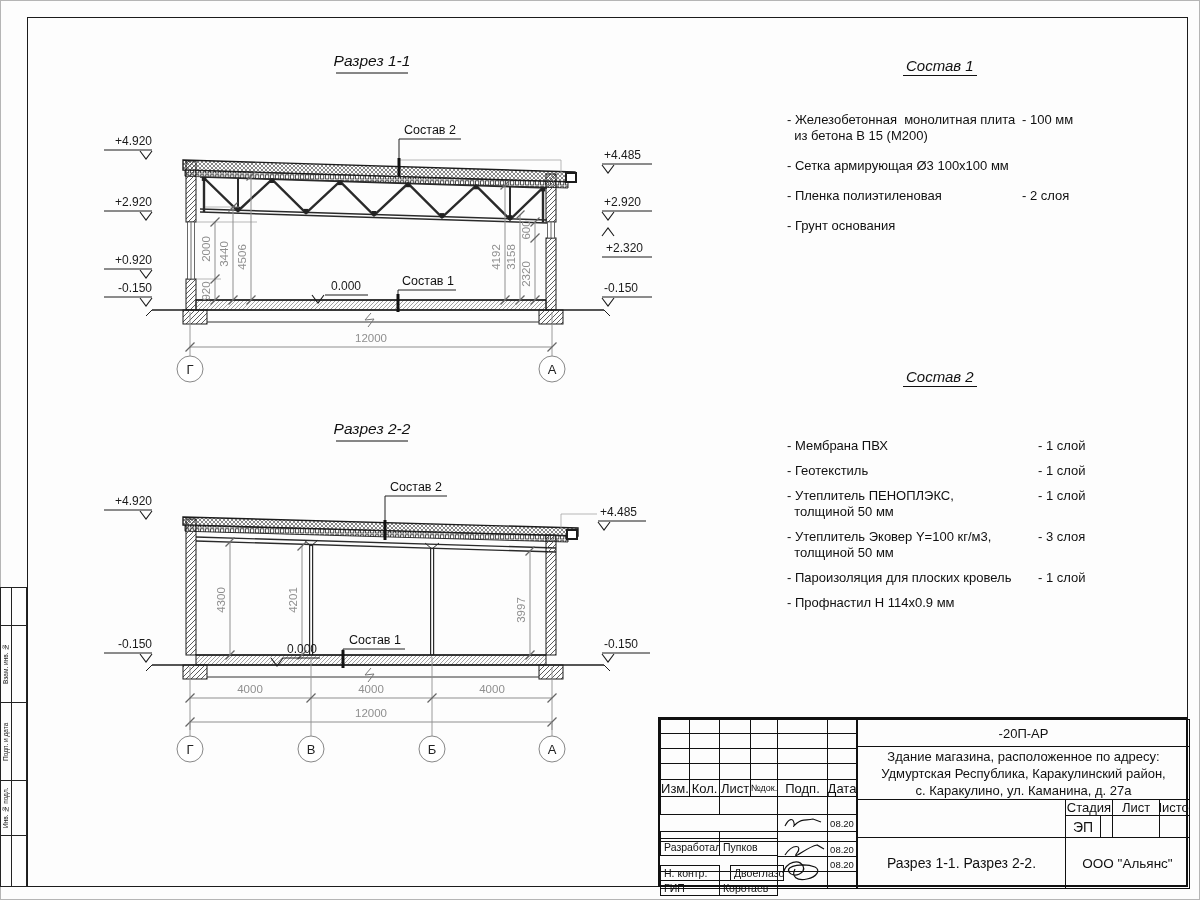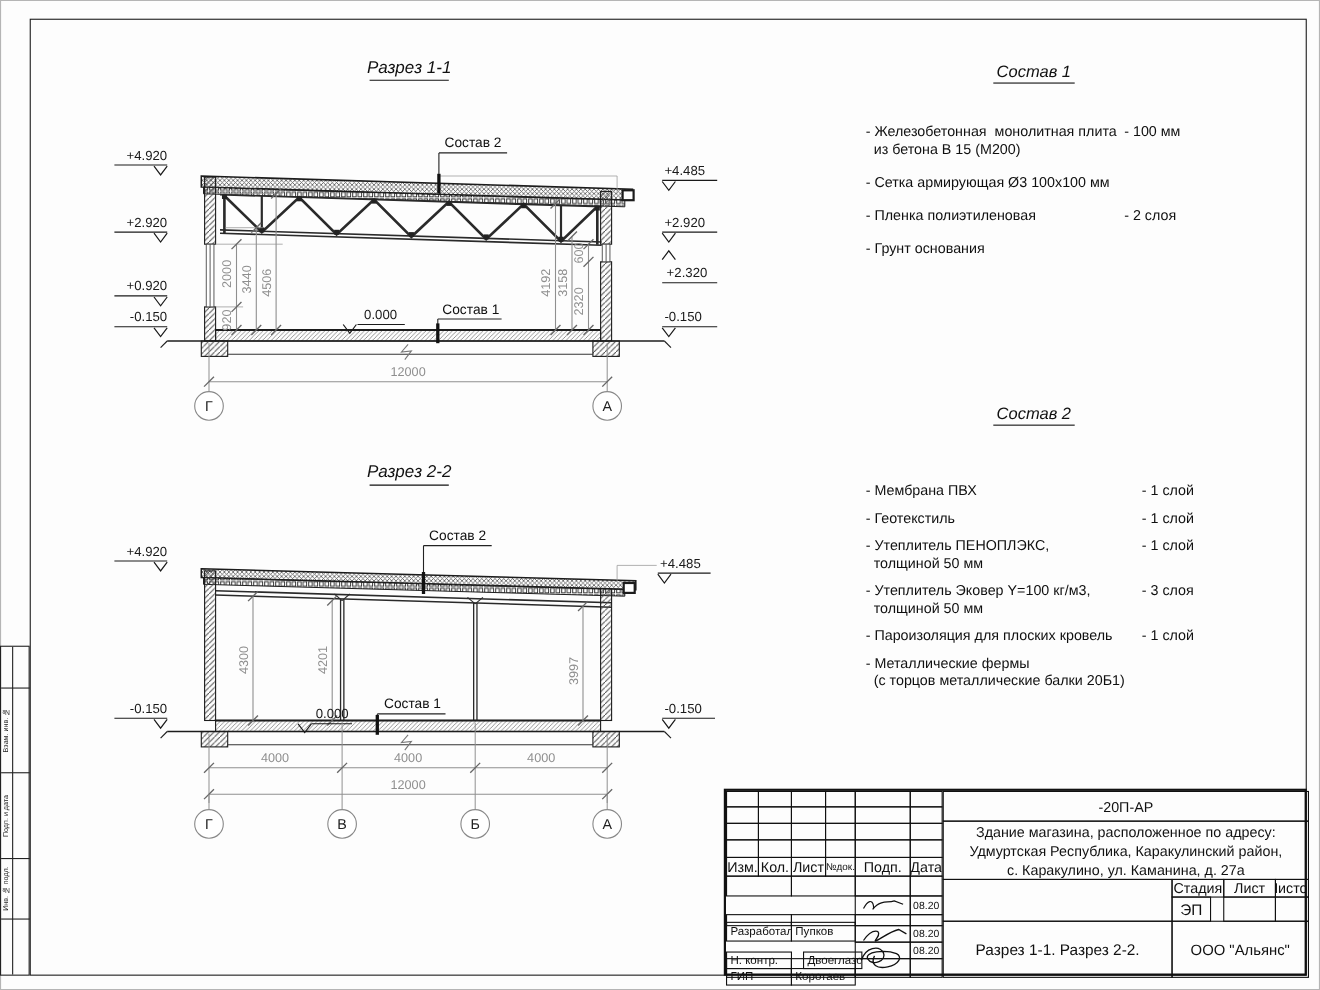--- a/index.html
+++ b/index.html
@@ -381,22 +381,21 @@
     <div class="mat-row">
         <div class="mat-name">- Утеплитель Эковер Y=100 кг/м3,
   толщиной 50 мм</div>
         <div class="mat-val">- 3 слоя</div>
       </div>
     <div class="mat-row">
         <div class="mat-name">- Пароизоляция для плоских кровель</div>
         <div class="mat-val">- 1 слой</div>
       </div>
     <div class="mat-row">
-        <div class="mat-name">- Металлические фермы
-  (с торцов металлические балки 20Б1)</div>
+        <div class="mat-name">- Профнастил Н 114х0.9 мм</div>
         <div class="mat-val"></div>
       </div>
   </div>
 
   <div id="tblock">
 
     <div class="cell" style="left:0;top:0;width:30px;height:15px"></div>
       <div class="cell" style="left:29px;top:0;width:31px;height:15px"></div>
       <div class="cell" style="left:59px;top:0;width:32px;height:15px"></div>
       <div class="cell" style="left:90px;top:0;width:28px;height:15px"></div>

